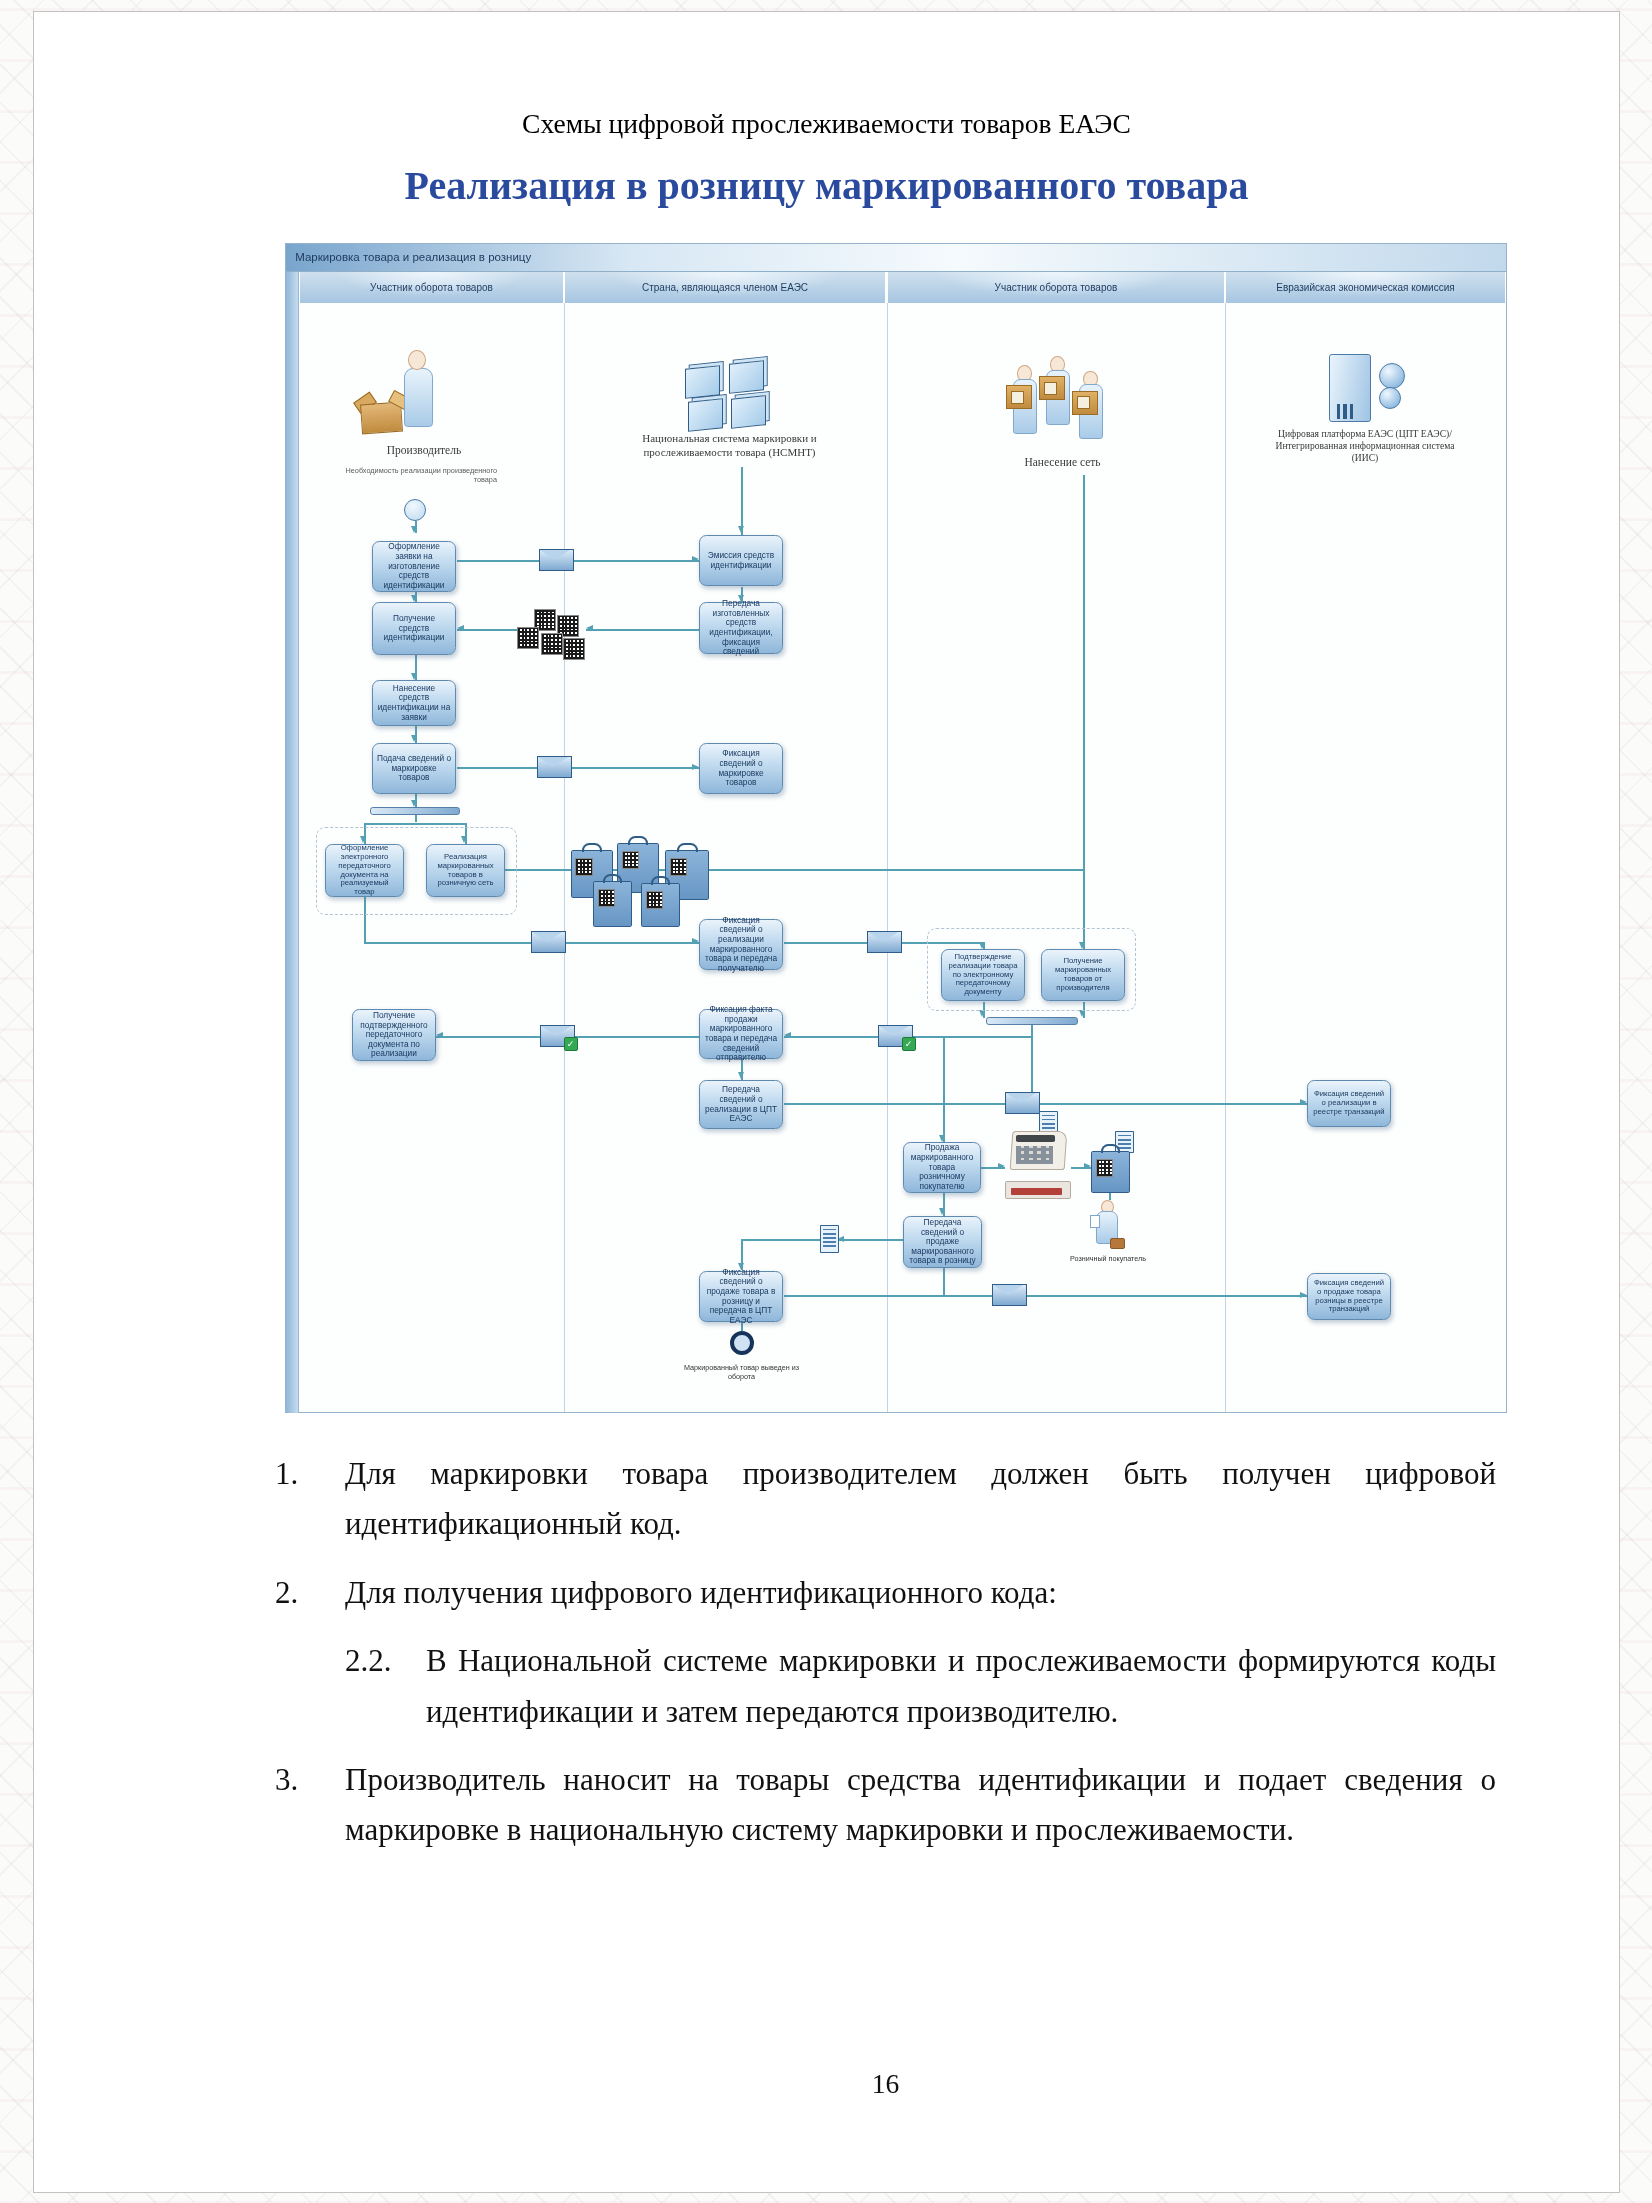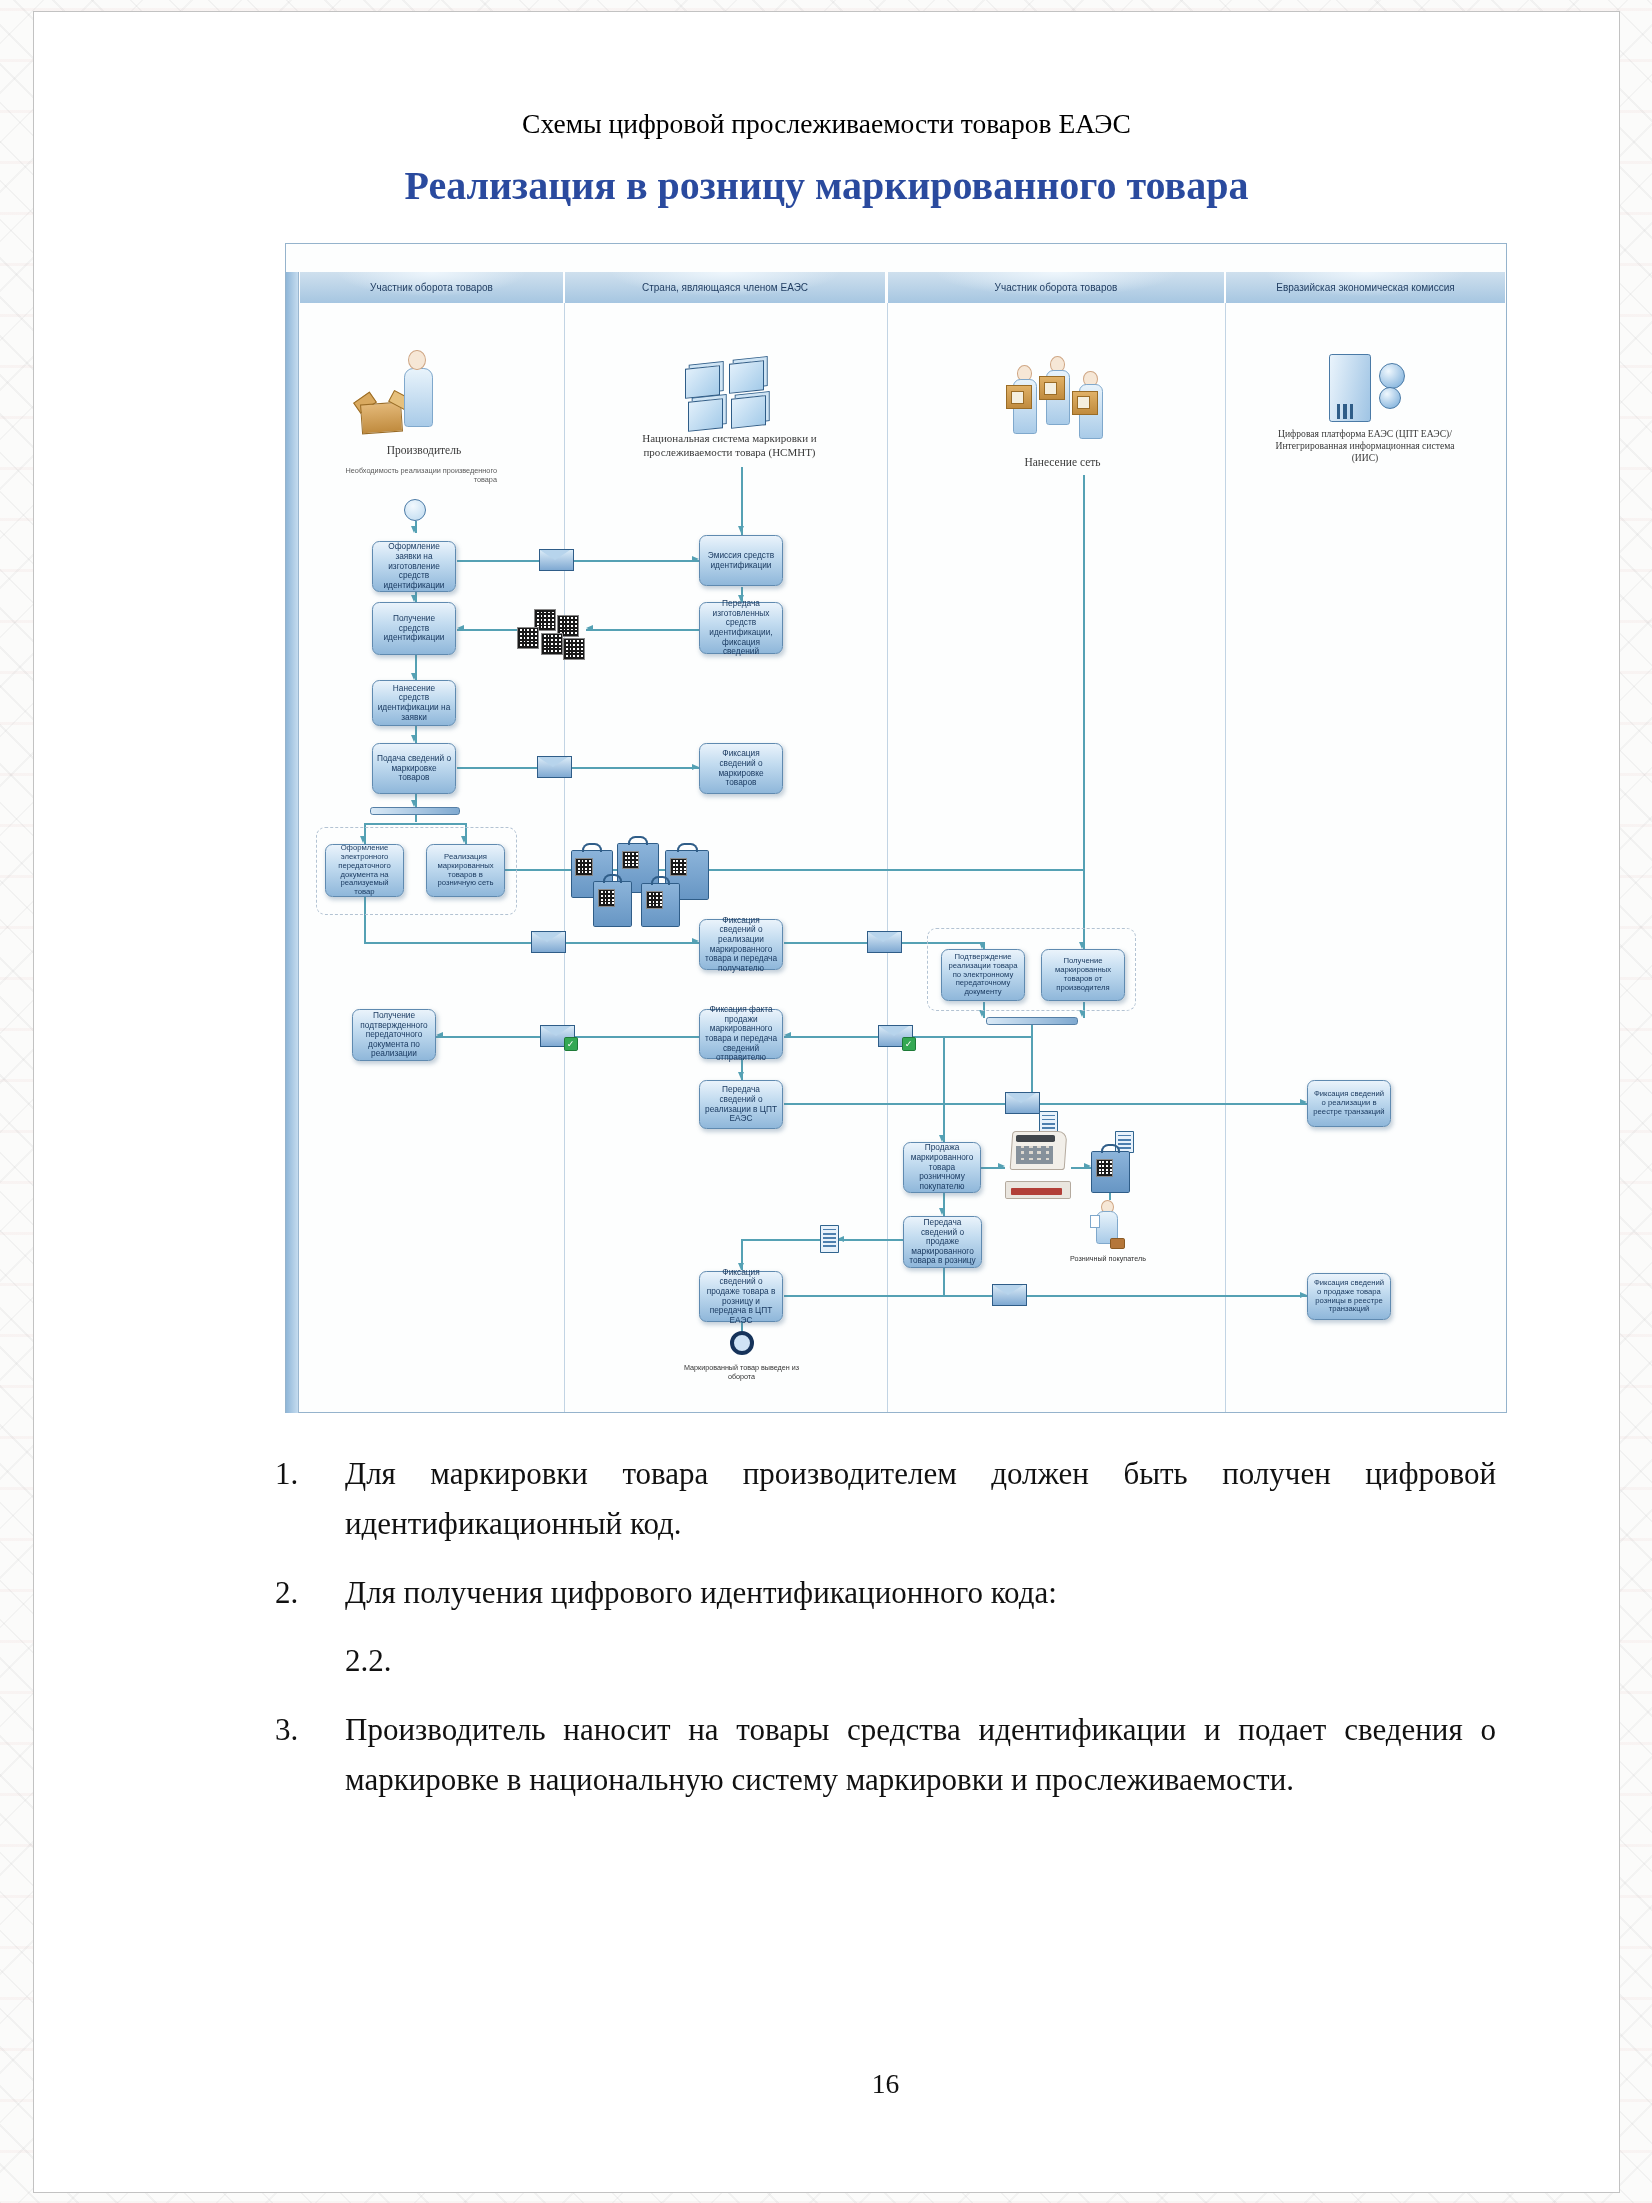--- a/index.html
+++ b/index.html
@@ -88,20 +88,21 @@
 </style>
 </head>
 <body>
 
 <div class="sheet"></div>
 
 <div class="doc-header">Схемы цифровой прослеживаемости товаров ЕАЭС</div>
 <div class="doc-title">Реализация в розницу маркированного товара</div>
 
 <div class="diagram">
+  <div class="pool-title">Маркировка товара и реализация в розницу</div>
   <div class="pool-strip"></div>
   <div class="laneh" style="left:13px;width:265px">Участник оборота товаров</div>
   <div class="laneh" style="left:278px;width:322px">Страна, являющаяся членом ЕАЭС</div>
   <div class="laneh" style="left:601px;width:338px">Участник оборота товаров</div>
   <div class="laneh" style="left:939px;width:281px">Евразийская экономическая комиссия</div>
   <div class="lane-div" style="left:278px"></div>
   <div class="lane-div" style="left:601px"></div>
   <div class="lane-div" style="left:939px"></div>
 
   <div id="flow-layer">
@@ -314,20 +315,21 @@
   <div class="item">
     <div class="num">1.</div>
     <div class="txt">Для маркировки товара производителем должен быть получен цифровой идентификационный код.</div>
   </div>
   <div class="item">
     <div class="num">2.</div>
     <div class="txt">Для получения цифрового идентификационного кода:</div>
   </div>
   <div class="item sub">
     <div class="num">2.2.</div>
+    <div class="txt">В Национальной системе маркировки и прослеживаемости формируются коды идентификации и затем передаются производителю.</div>
   </div>
   <div class="item">
     <div class="num">3.</div>
     <div class="txt">Производитель наносит на товары средства идентификации и подает сведения о маркировке в национальную систему маркировки и прослеживаемости.</div>
   </div>
 </div>
 
 <div class="page-number">16</div>
 
 

